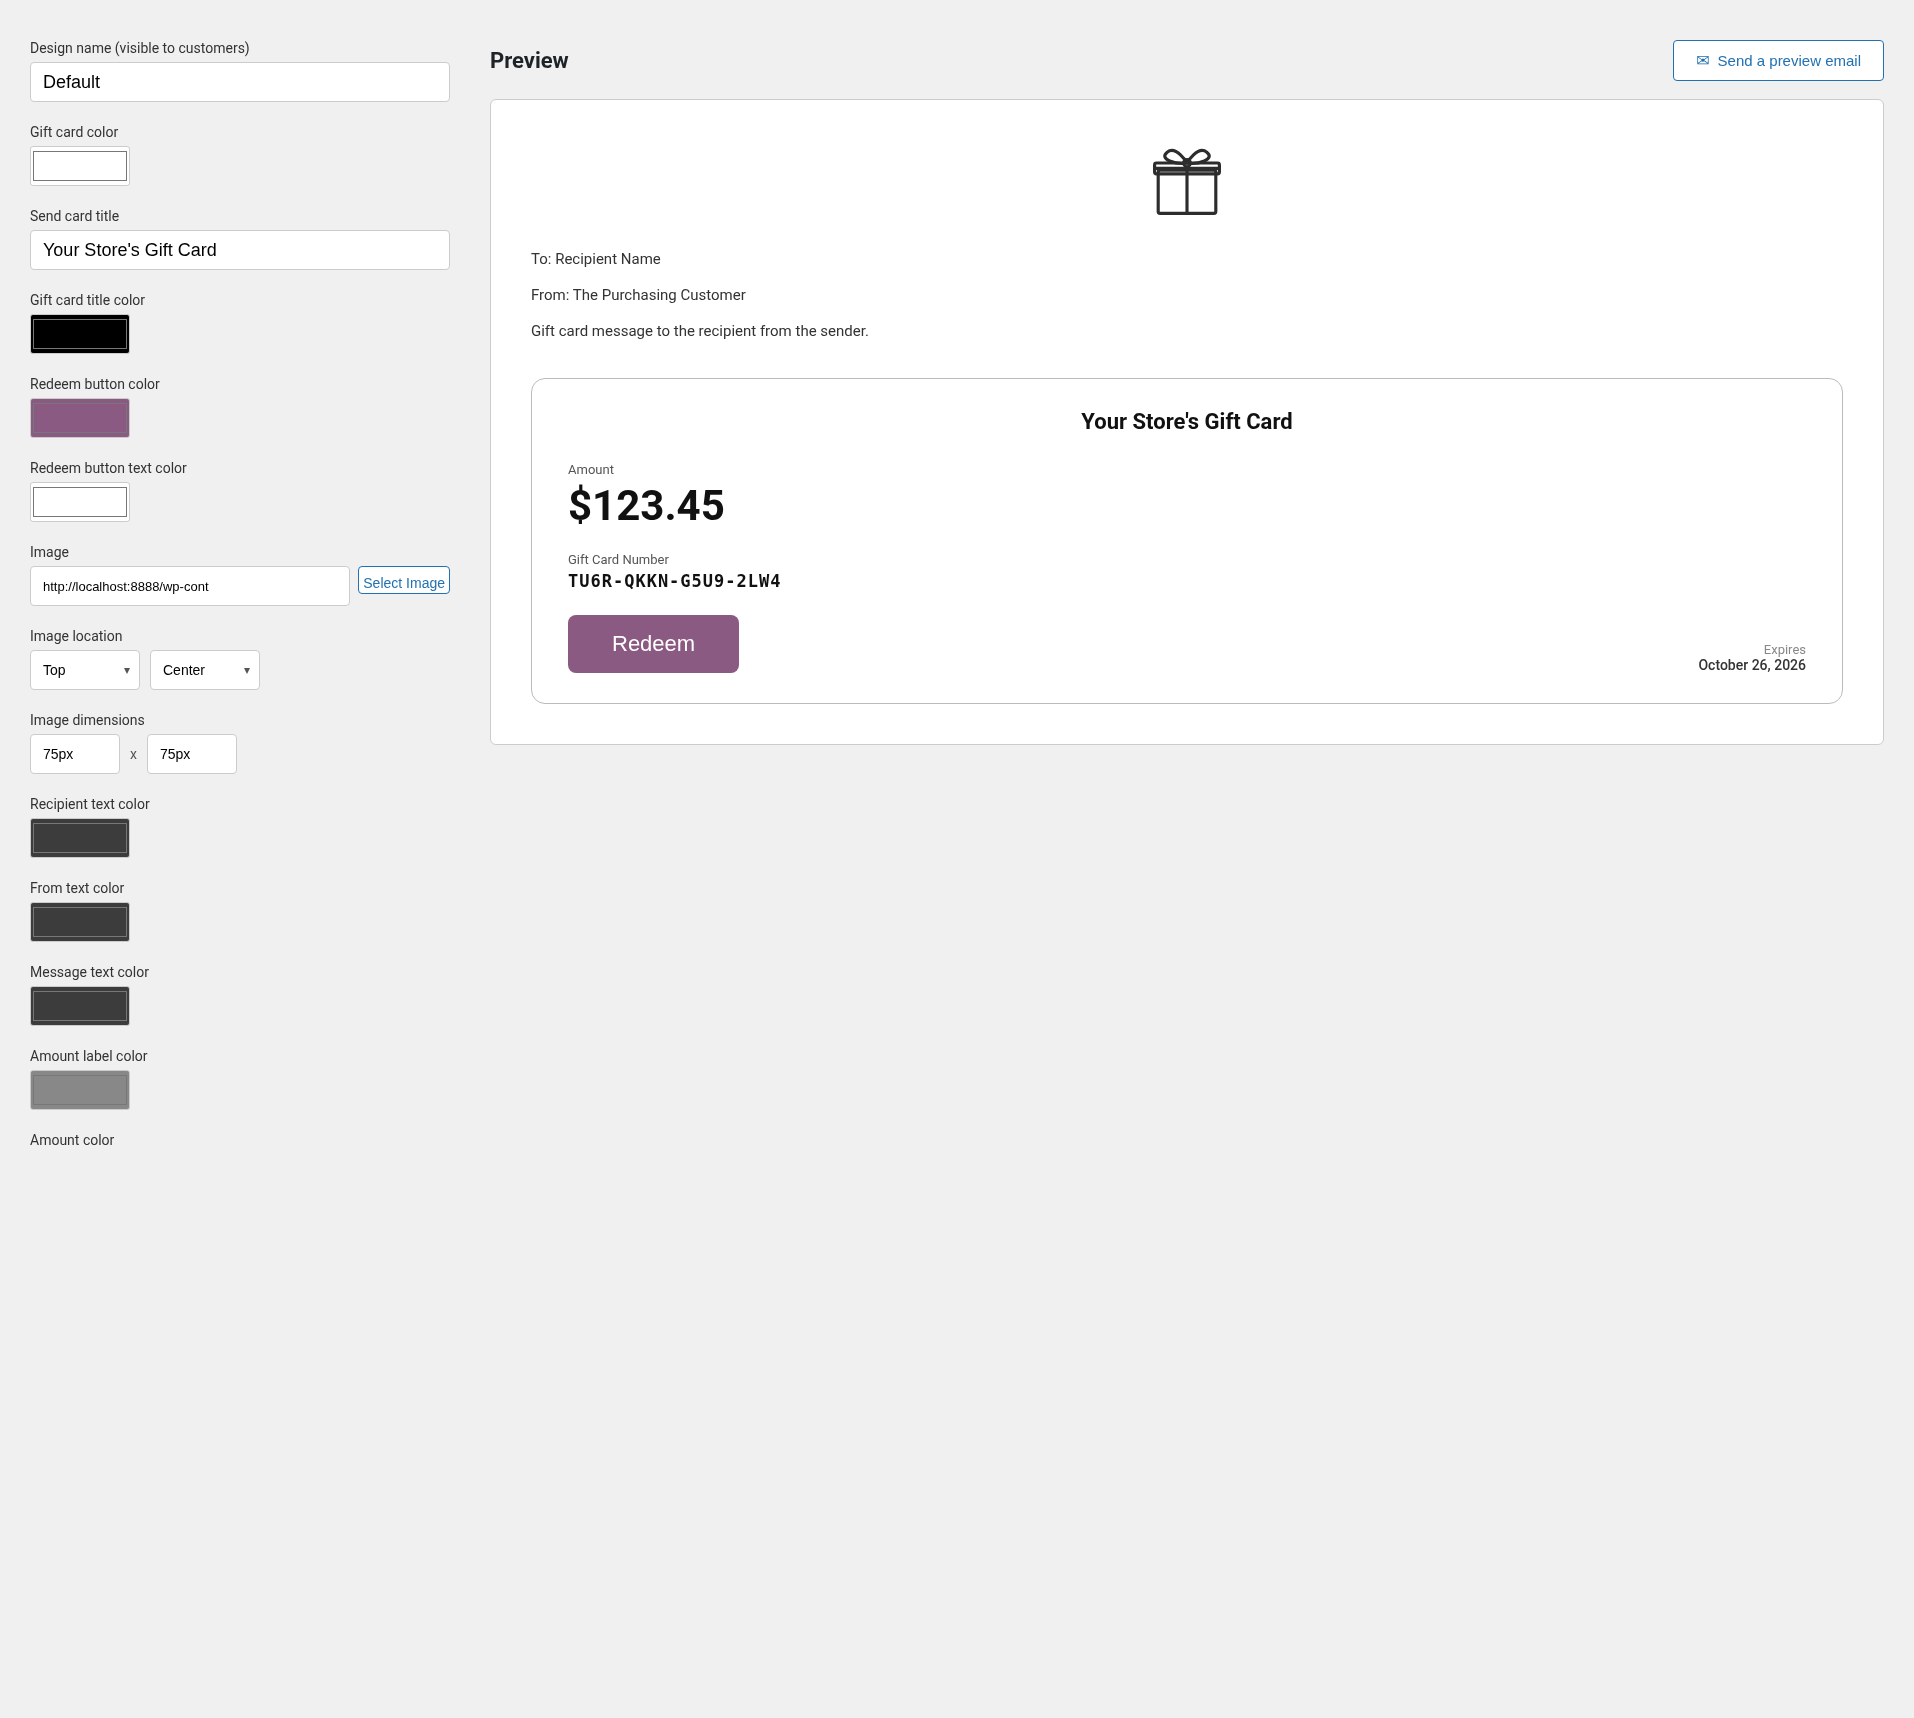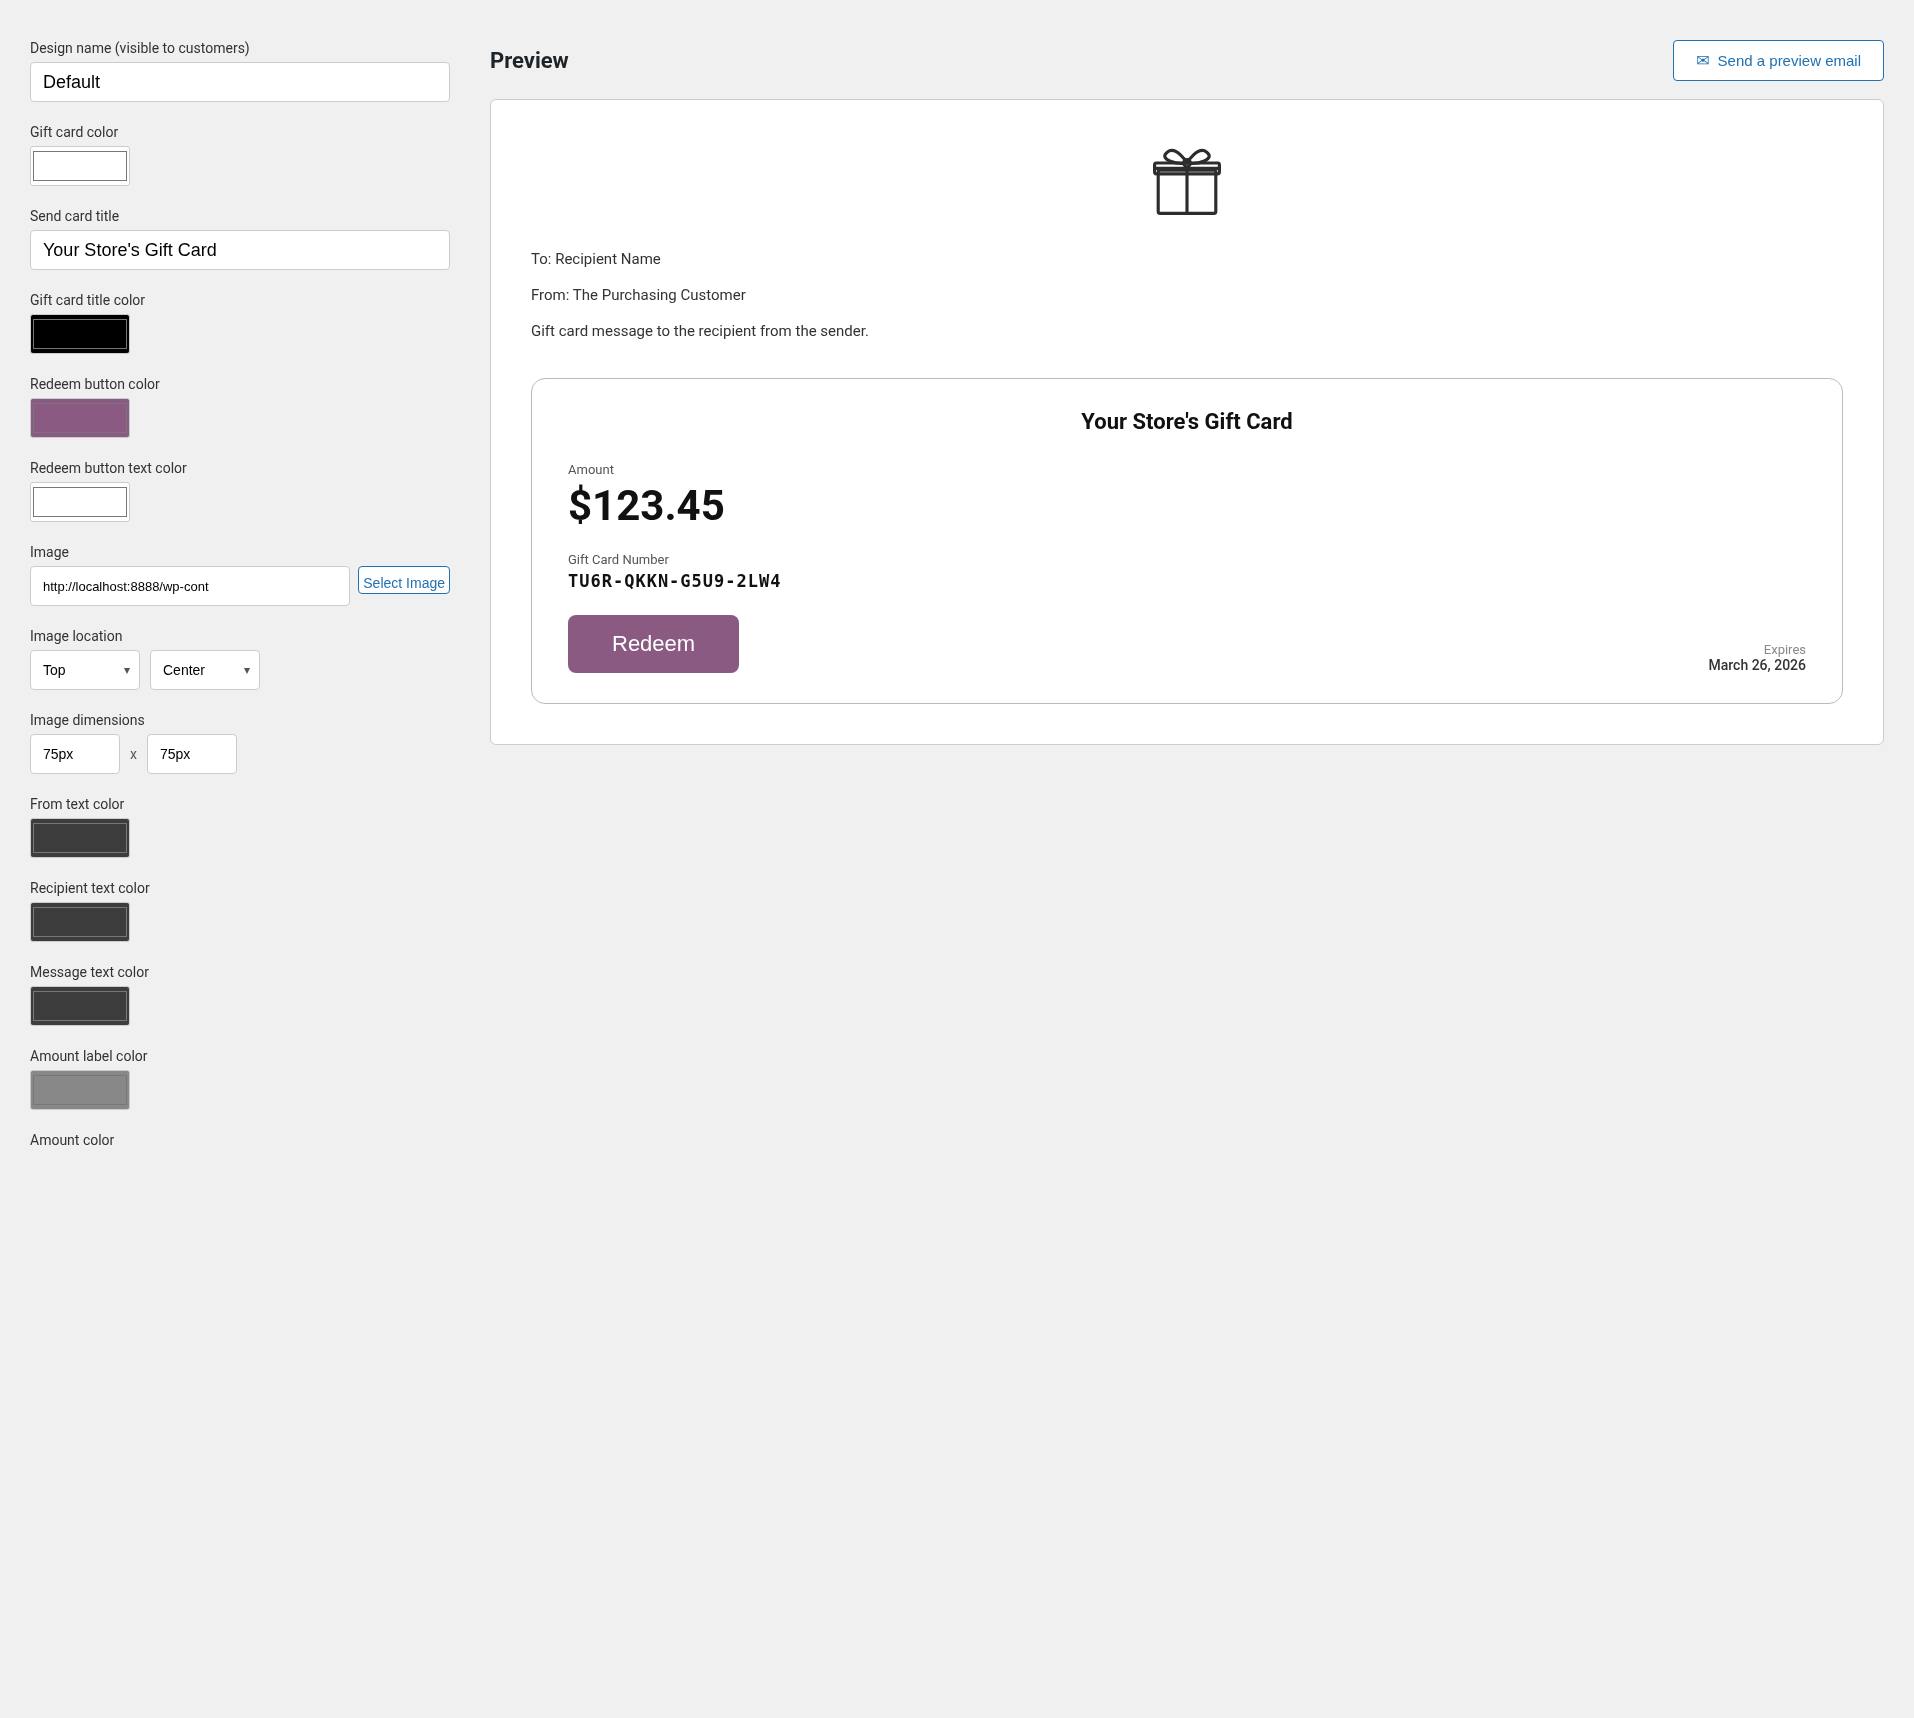--- a/index.html
+++ b/index.html
@@ -301,26 +301,26 @@
     <div class="field-group">
       <label class="field-label">Image dimensions</label>
       <div class="dim-row">
         <input class="dim-input" type="text" value="75px" style="">
         <span class="dim-x">x</span>
         <input class="dim-input" type="text" value="75px" style="">
       </div>
     </div>
 
     <div class="field-group">
+      <label class="field-label">Recipient text color</label>
+      <input type="color" class="color-swatch" style="background: rgb(60, 60, 60);" value="#3c3c3c">
+    </div>
+
+    <div class="field-group">
       <label class="field-label">From text color</label>
-      <input type="color" class="color-swatch" style="background: rgb(60, 60, 60);" value="#3c3c3c">
-    </div>
-
-    <div class="field-group">
-      <label class="field-label">Recipient text color</label>
       <input type="color" class="color-swatch" style="background: rgb(60, 60, 60);" value="#3c3c3c">
     </div>
 
     <div class="field-group">
       <label class="field-label">Message text color</label>
       <input type="color" class="color-swatch" style="background: rgb(60, 60, 60);" value="#3c3c3c">
     </div>
 
     <div class="field-group">
       <label class="field-label">Amount label color</label>
@@ -373,19 +373,19 @@
         <div class="amount-label">Amount</div>
         <div class="amount-value">$123.45</div>
 
         <div class="gc-number-label">Gift Card Number</div>
         <div class="gc-number-value">TU6R-QKKN-G5U9-2LW4</div>
 
         <div class="redeem-row">
           <button class="redeem-btn">Redeem</button>
           <div class="expires-block">
             <div class="expires-label">Expires</div>
-            <div class="expires-date">March 26, 2026</div>
+            <div class="expires-date">October 26, 2026</div>
           </div>
         </div>
       </div>
     </div>
   </div>
 </div>
 
 </body></html>

